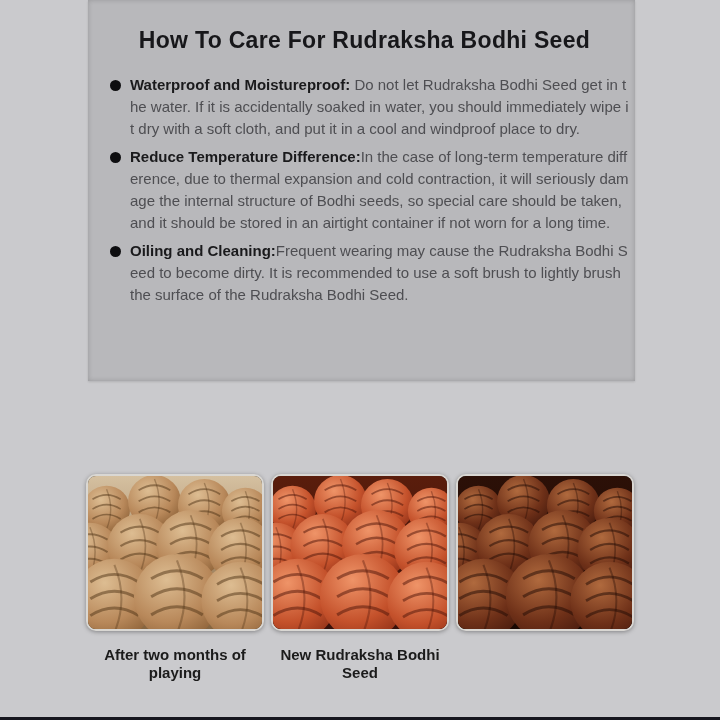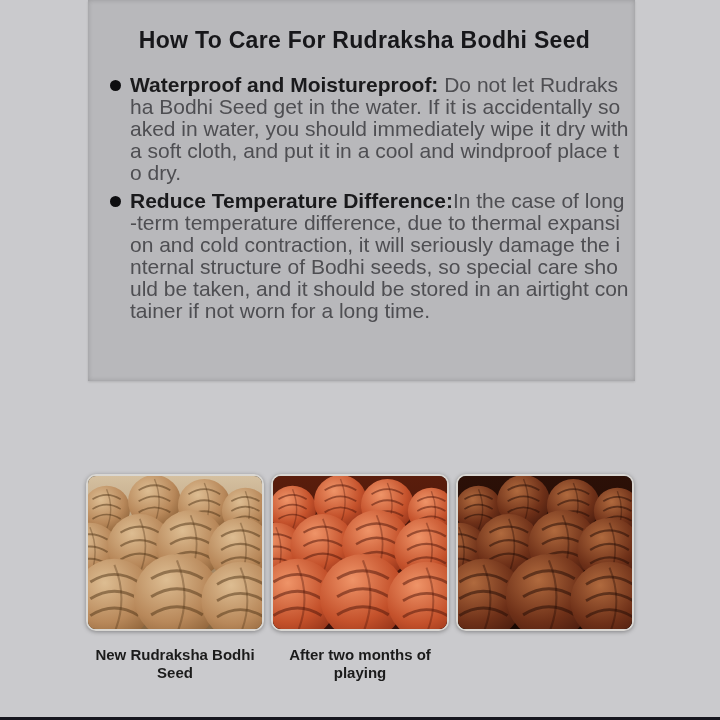--- a/index.html
+++ b/index.html
@@ -21,21 +21,21 @@
   }
   .bullets{margin-top:20px;}
   .bullet{display:flex;align-items:flex-start;}
   .bullet + .bullet{margin-top:6px;justify-content:space-between;}
   .dot{
     flex:0 0 auto;width:11px;height:11px;border-radius:50%;
     background:#0e0e10;margin:6px 9px 0 0;
   }
   .bullet p{
     flex:1 1 auto;margin:0;max-width:502px;
-    font-size:21px;line-height:22px;color:#4e4e52;
+    font-size:15px;line-height:22px;color:#4e4e52;
     word-break:break-all;text-align:left;
   }
   .bullet p b{color:#1a1a1c;font-weight:700;}
 
   
   .photos{position:absolute;left:86px;top:474px;display:flex;gap:7px;}
   .photo{
     margin:0;width:178px;height:157px;box-sizing:border-box;
     border:2px solid #d9d7d3;border-radius:10px;overflow:hidden;
     box-shadow:0 1px 4px rgba(0,0,0,.35);
@@ -64,20 +64,24 @@
       <div class="bullet">
         <span class="dot"></span>
         <p><b>Waterproof and Moistureproof: </b><span>Do not let Rudraksha Bodhi Seed get in the water. If it is accidentally soaked in water, you should immediately wipe it dry with a soft cloth, and put it in a cool and windproof place to dry.</span></p>
       </div>
 
       <div class="bullet">
         <span class="dot"></span>
         <p><b>Reduce Temperature Difference:</b><span>In the case of long-term temperature difference, due to thermal expansion and cold contraction, it will seriously damage the internal structure of Bodhi seeds, so special care should be taken, and it should be stored in an airtight container if not worn for a long time.</span></p>
       </div>
 
+      <div class="bullet">
+        <span class="dot"></span>
+        <p><b>Oiling and Cleaning:</b><span>Frequent wearing may cause the Rudraksha Bodhi Seed to become dirty. It is recommended to use a soft brush to lightly brush the surface of the Rudraksha Bodhi Seed.</span></p>
+      </div>
 
     </div>
   </section>
 
   <div class="photos">
     <figure class="photo">
         <svg xmlns="http://www.w3.org/2000/svg" viewBox="0 0 178 157" preserveAspectRatio="none">
           <defs>
             <linearGradient id="bg0" x1="0" y1="0" x2="0" y2="1">
               <stop offset="0" stop-color="#d5c0a0"></stop>
@@ -285,19 +289,19 @@
           <circle cx="155" cy="128" r="40" fill="url(#sg2)"></circle>
           <path d="M 131 111.2 Q 155 96 179 111.2" fill="none" stroke="#200a04" stroke-width="2.8" opacity="0.5"></path>
           <path d="M 131 128 Q 155 112.8 179 128" fill="none" stroke="#200a04" stroke-width="2.8" opacity="0.5"></path>
           <path d="M 131 144.8 Q 155 129.60000000000002 179 144.8" fill="none" stroke="#200a04" stroke-width="2.8" opacity="0.5"></path>
           <path d="M 155 94.0 Q 169.0 128 155 162.0" fill="none" stroke="#200a04" stroke-width="2.0" opacity="0.35"></path>
         </svg>
       </figure>
   </div>
 
   <div class="captions">
+    <div class="caption">After two months of playing</div>
     <div class="caption">New Rudraksha Bodhi Seed</div>
-    <div class="caption">After two months of playing</div>
   </div>
 
   <div class="bottom-bar"></div>
 
 </div>
 
 </body></html>

